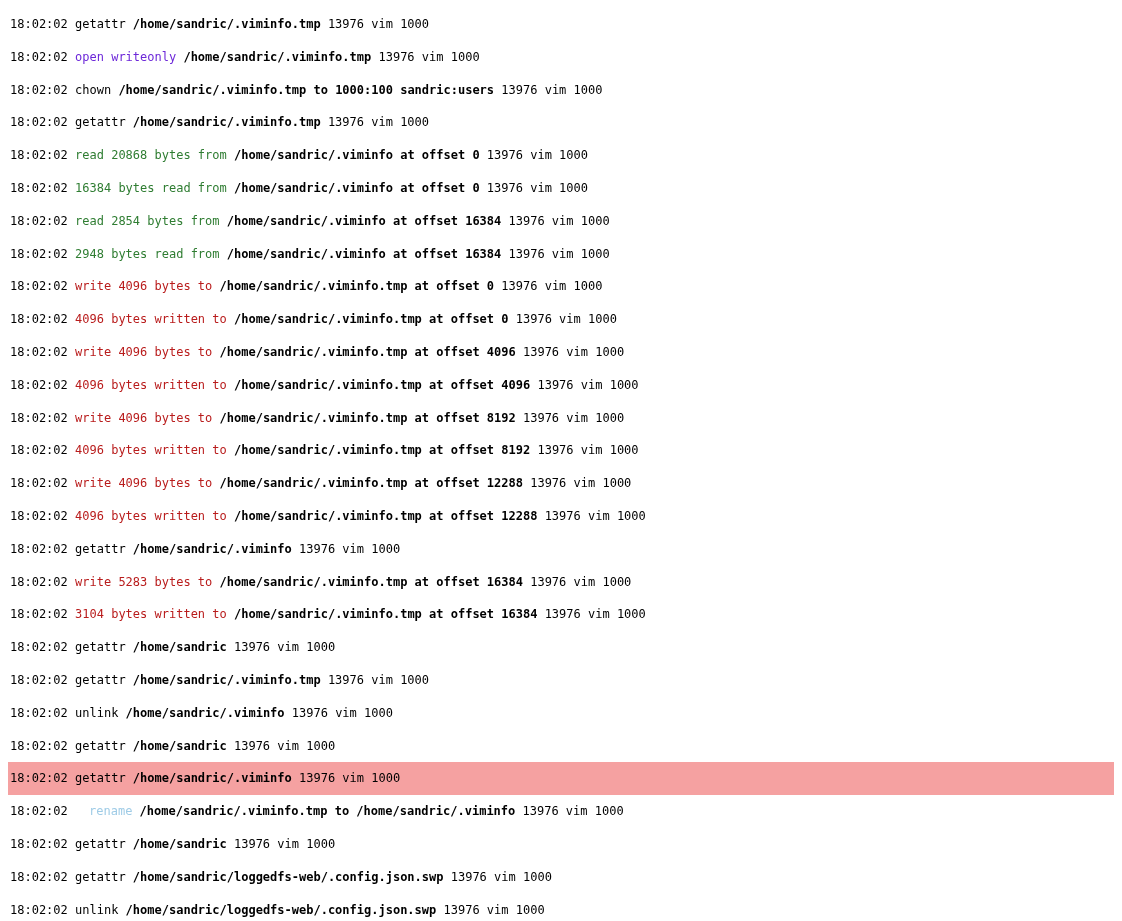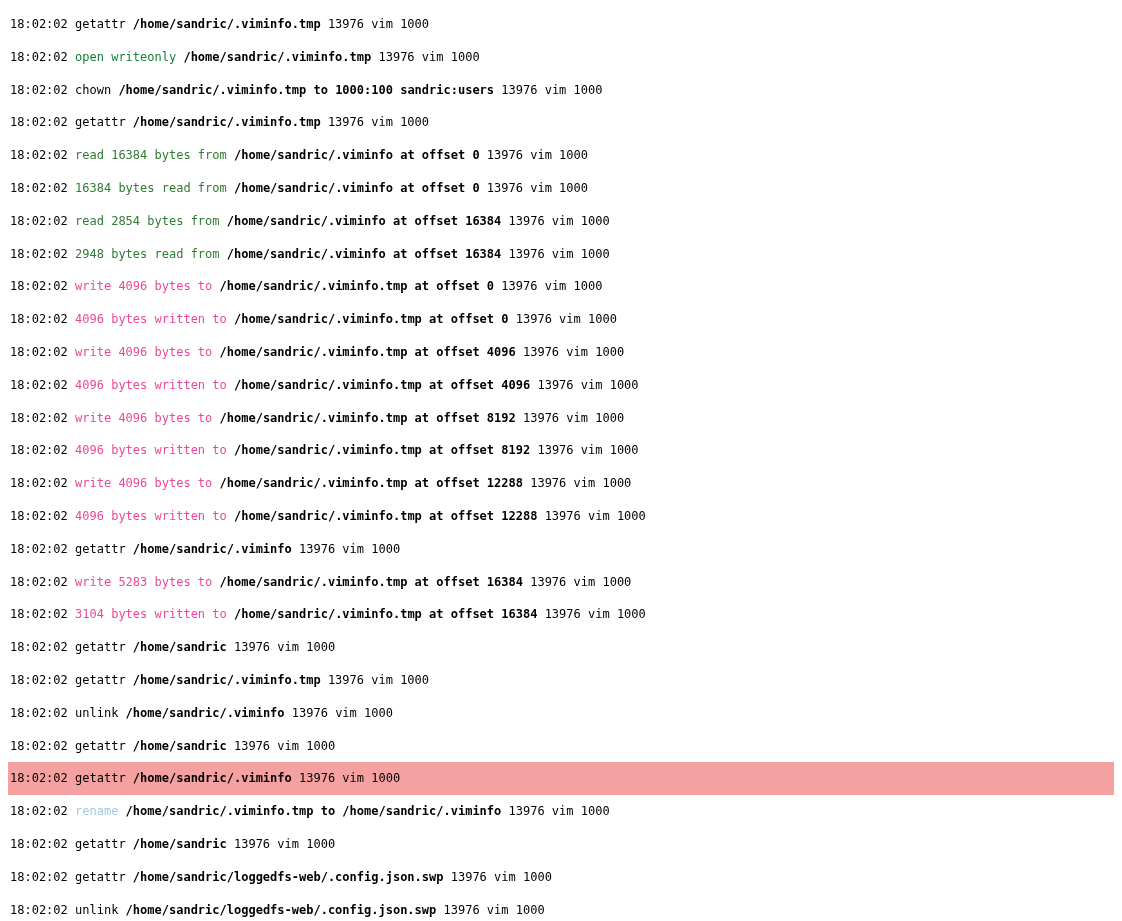--- a/index.html
+++ b/index.html
@@ -12,35 +12,35 @@
     color: #000000;
     width: 1122px;
     box-sizing: border-box;
   }
   .row {
     padding: 8px 2px;
     white-space: nowrap;
   }
   .row span { white-space: pre; }
   .bold { font-weight: bold; margin-top: 8px; }
-  .red { color: #ec4899; }
+  .red { color: #b91c1c; }
   .green { color: #2f7d32; }
-  .olive { color: #15803d; }
-  .lightblue { color: #9ecbe6; }
+  .olive { color: #6d28d9; }
+  .lightblue { color: #9ecbe6; margin-left: 14px; }
   .hl { background: #f5a1a1; }
 </style>
 </head>
 <body>
 
 <div id="log">
     <div class="row"><span>18:02:02 </span><span>getattr </span><span class="bold">/home/sandric/.viminfo.tmp</span><span> 13976 vim 1000</span></div>
     <div class="row"><span>18:02:02 </span><span class="olive">open writeonly </span><span class="bold">/home/sandric/.viminfo.tmp</span><span> 13976 vim 1000</span></div>
     <div class="row"><span>18:02:02 </span><span>chown </span><span class="bold">/home/sandric/.viminfo.tmp to 1000:100 sandric:users</span><span> 13976 vim 1000</span></div>
     <div class="row"><span>18:02:02 </span><span>getattr </span><span class="bold">/home/sandric/.viminfo.tmp</span><span> 13976 vim 1000</span></div>
-    <div class="row"><span>18:02:02 </span><span class="green">read 16384 bytes from </span><span class="bold">/home/sandric/.viminfo at offset 0</span><span> 13976 vim 1000</span></div>
+    <div class="row"><span>18:02:02 </span><span class="green">read 20868 bytes from </span><span class="bold">/home/sandric/.viminfo at offset 0</span><span> 13976 vim 1000</span></div>
     <div class="row"><span>18:02:02 </span><span class="green">16384 bytes read from </span><span class="bold">/home/sandric/.viminfo at offset 0</span><span> 13976 vim 1000</span></div>
     <div class="row"><span>18:02:02 </span><span class="green">read 2854 bytes from </span><span class="bold">/home/sandric/.viminfo at offset 16384</span><span> 13976 vim 1000</span></div>
     <div class="row"><span>18:02:02 </span><span class="green">2948 bytes read from </span><span class="bold">/home/sandric/.viminfo at offset 16384</span><span> 13976 vim 1000</span></div>
     <div class="row"><span>18:02:02 </span><span class="red">write 4096 bytes to </span><span class="bold">/home/sandric/.viminfo.tmp at offset 0</span><span> 13976 vim 1000</span></div>
     <div class="row"><span>18:02:02 </span><span class="red">4096 bytes written to </span><span class="bold">/home/sandric/.viminfo.tmp at offset 0</span><span> 13976 vim 1000</span></div>
     <div class="row"><span>18:02:02 </span><span class="red">write 4096 bytes to </span><span class="bold">/home/sandric/.viminfo.tmp at offset 4096</span><span> 13976 vim 1000</span></div>
     <div class="row"><span>18:02:02 </span><span class="red">4096 bytes written to </span><span class="bold">/home/sandric/.viminfo.tmp at offset 4096</span><span> 13976 vim 1000</span></div>
     <div class="row"><span>18:02:02 </span><span class="red">write 4096 bytes to </span><span class="bold">/home/sandric/.viminfo.tmp at offset 8192</span><span> 13976 vim 1000</span></div>
     <div class="row"><span>18:02:02 </span><span class="red">4096 bytes written to </span><span class="bold">/home/sandric/.viminfo.tmp at offset 8192</span><span> 13976 vim 1000</span></div>
     <div class="row"><span>18:02:02 </span><span class="red">write 4096 bytes to </span><span class="bold">/home/sandric/.viminfo.tmp at offset 12288</span><span> 13976 vim 1000</span></div>

